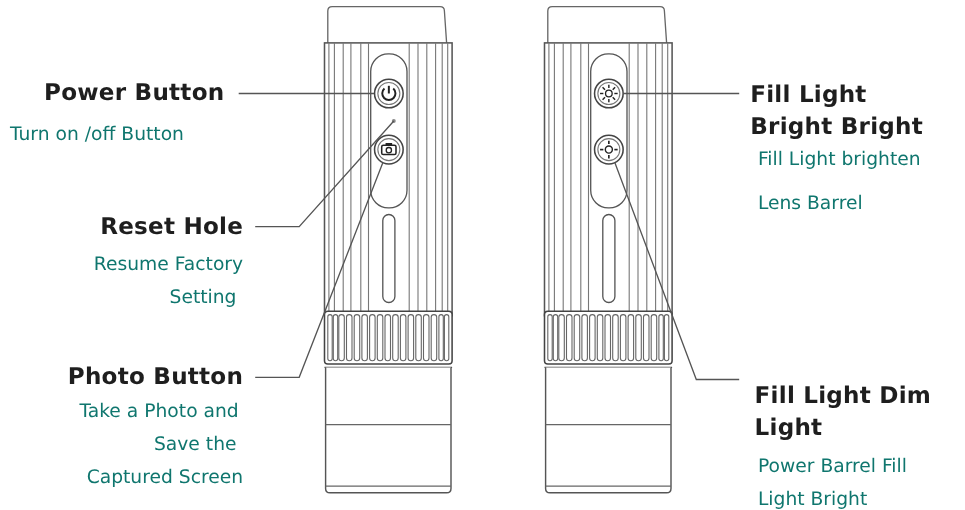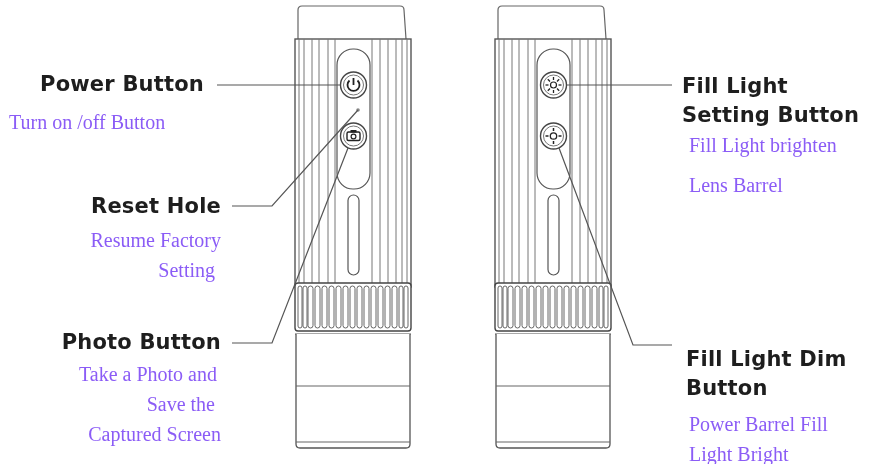--- a/index.html
+++ b/index.html
@@ -1,21 +1,21 @@
 <!DOCTYPE html>
 <html><head>
 <meta charset="utf-8">
 <style>
   html, body { margin: 0; padding: 0; background: #ffffff; }
   body { width: 877px; height: 464px; position: relative; overflow: hidden;
          font-family: "DejaVu Sans", "Liberation Sans", sans-serif; }
   #diagram { position: absolute; left: 0; top: 0; }
   .label { position: absolute; color: #1f1f1f; }
   .title { font-weight: bold; font-size: 21px; line-height: 29px; letter-spacing: 0.2px; color: #1e1e1e; }
-  .desc { font-size: 20px; line-height: 30px; color: #8b5cf6; font-family: Liberation Serif, serif; }
+  .desc { font-size: 17px; line-height: 30px; color: #0f766e; }
   .right { text-align: right; }
   .left { text-align: left; }
 </style>
 </head>
 <body>
 
 <svg id="diagram" width="877" height="464" viewBox="0 0 877 464" xmlns="http://www.w3.org/2000/svg">
   <defs>
     <g id="device">
 
@@ -147,23 +147,23 @@
 
 <div class="label right" style="right:656px; top:328px; width:240px;">
   <div class="title">Photo Button</div>
   <div class="desc" style="margin-top:2px; padding-right:4px;">Take a Photo and</div>
   <div class="desc" style="padding-right:6px;">Save the</div>
   <div class="desc">Captured Screen</div>
 </div>
 
 <div class="label left" style="left:682px; top:72px; width:195px;">
   <div class="title">Fill Light</div>
-  <div class="title">Setting Button</div>
+  <div class="title">Bright Bright</div>
   <div class="desc" style="padding-left:7px;">Fill Light brighten</div>
   <div class="desc" style="margin-top:10px; padding-left:7px;">Lens Barrel</div>
 </div>
 
 <div class="label left" style="left:686px; top:345px; width:191px;">
   <div class="title">Fill Light Dim</div>
-  <div class="title">Button</div>
+  <div class="title">Light</div>
   <div class="desc" style="margin-top:6px; padding-left:3px;">Power Barrel Fill</div>
   <div class="desc" style="padding-left:3px;">Light Bright</div>
 </div>
 
 </body></html>

